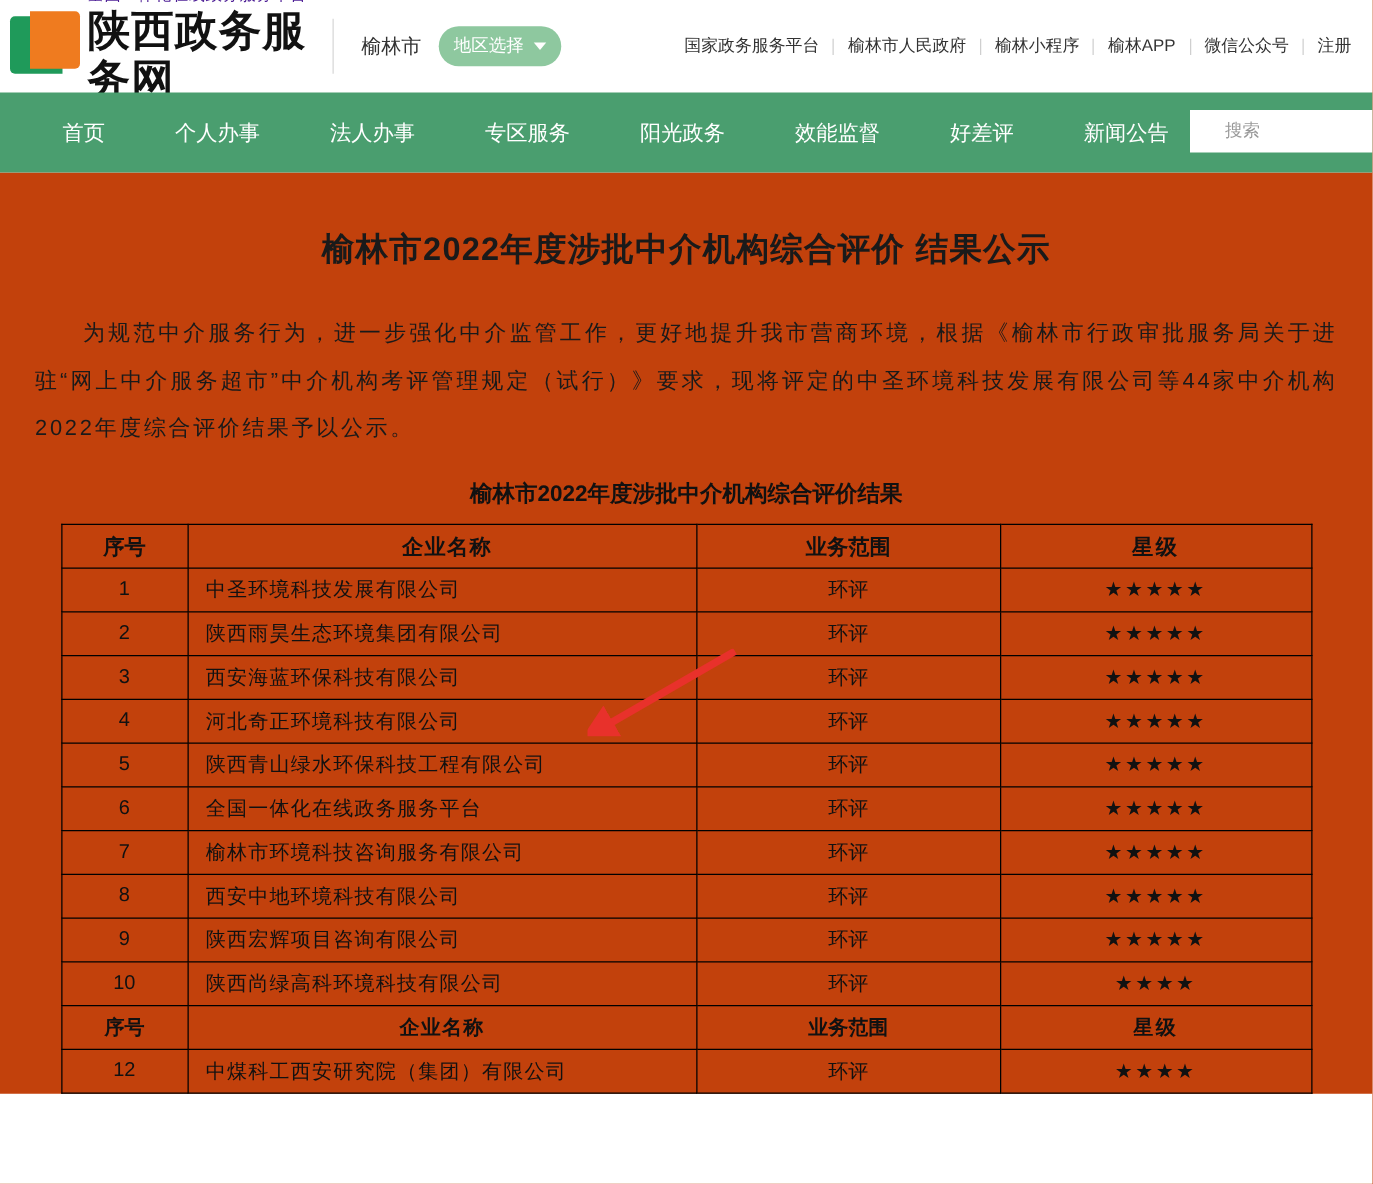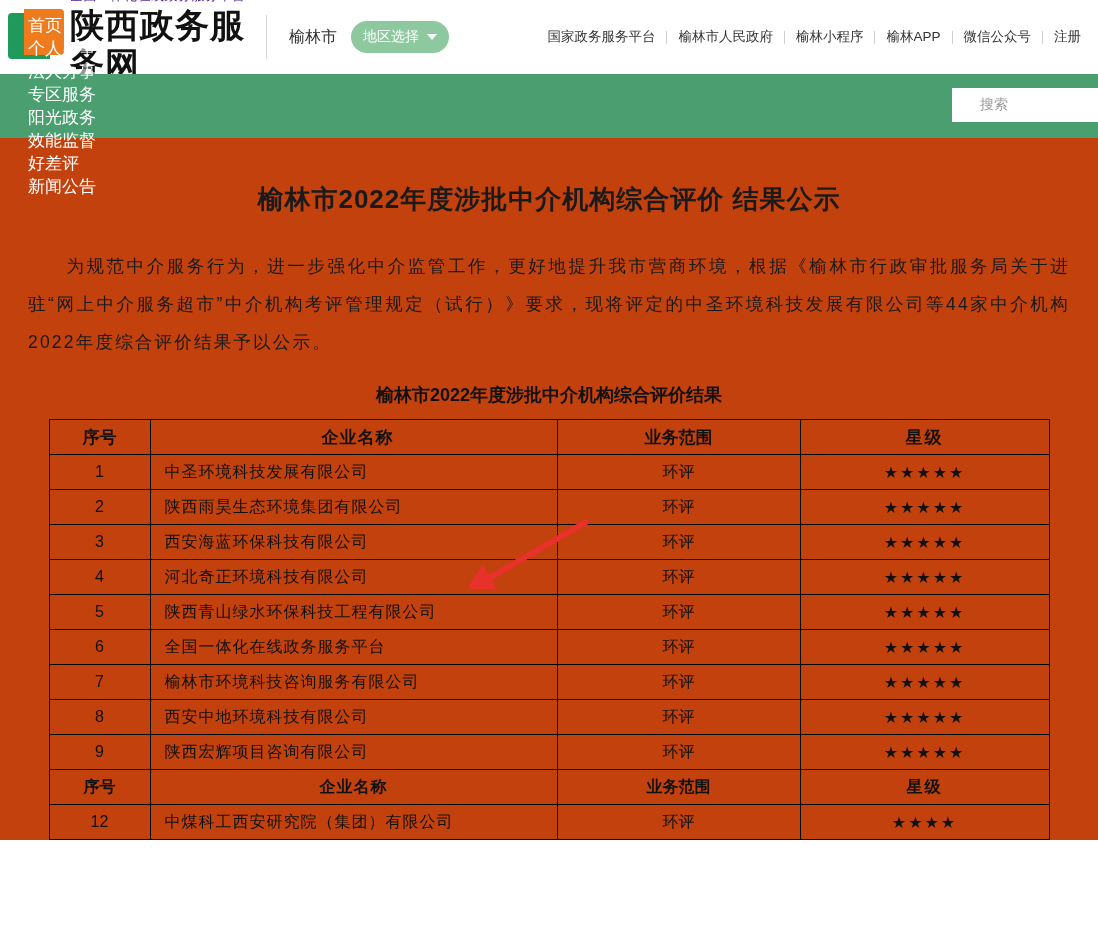--- a/index.html
+++ b/index.html
@@ -118,22 +118,22 @@
   
   .nav-bar {
     height: 64px;
     background: #4a9e6f;
     display: flex;
     align-items: center;
     position: relative;
   }
   .nav-items {
     display: flex;
-    align-items: flex-start;
-    flex-direction: column;
+    align-items: flex-end;
+    padding-left: 22px;
   }
   .nav-items .nav-item {
     color: #ffffff;
     font-size: 17px;
     padding: 0 28px;
     cursor: pointer;
     white-space: nowrap;
   }
   .search-box {
     position: absolute;
@@ -334,20 +334,26 @@
         <td class="col-name">西安中地环境科技有限公司</td>
         <td class="col-scope">环评</td>
         <td class="col-star">★★★★★</td>
       </tr>
       <tr>
         <td class="col-no">9</td>
         <td class="col-name">陕西宏辉项目咨询有限公司</td>
         <td class="col-scope">环评</td>
         <td class="col-star">★★★★★</td>
       </tr>
+      <tr>
+        <td class="col-no">10</td>
+        <td class="col-name">陕西尚绿高科环境科技有限公司</td>
+        <td class="col-scope">环评</td>
+        <td class="col-star">★★★★</td>
+      </tr>
 
       <tr class="hdr-row">
         <td class="col-no">序号</td>
         <td class="col-name">企业名称</td>
         <td class="col-scope">业务范围</td>
         <td class="col-star">星级</td>
       </tr>
 
       <tr>
         <td class="col-no">12</td>

